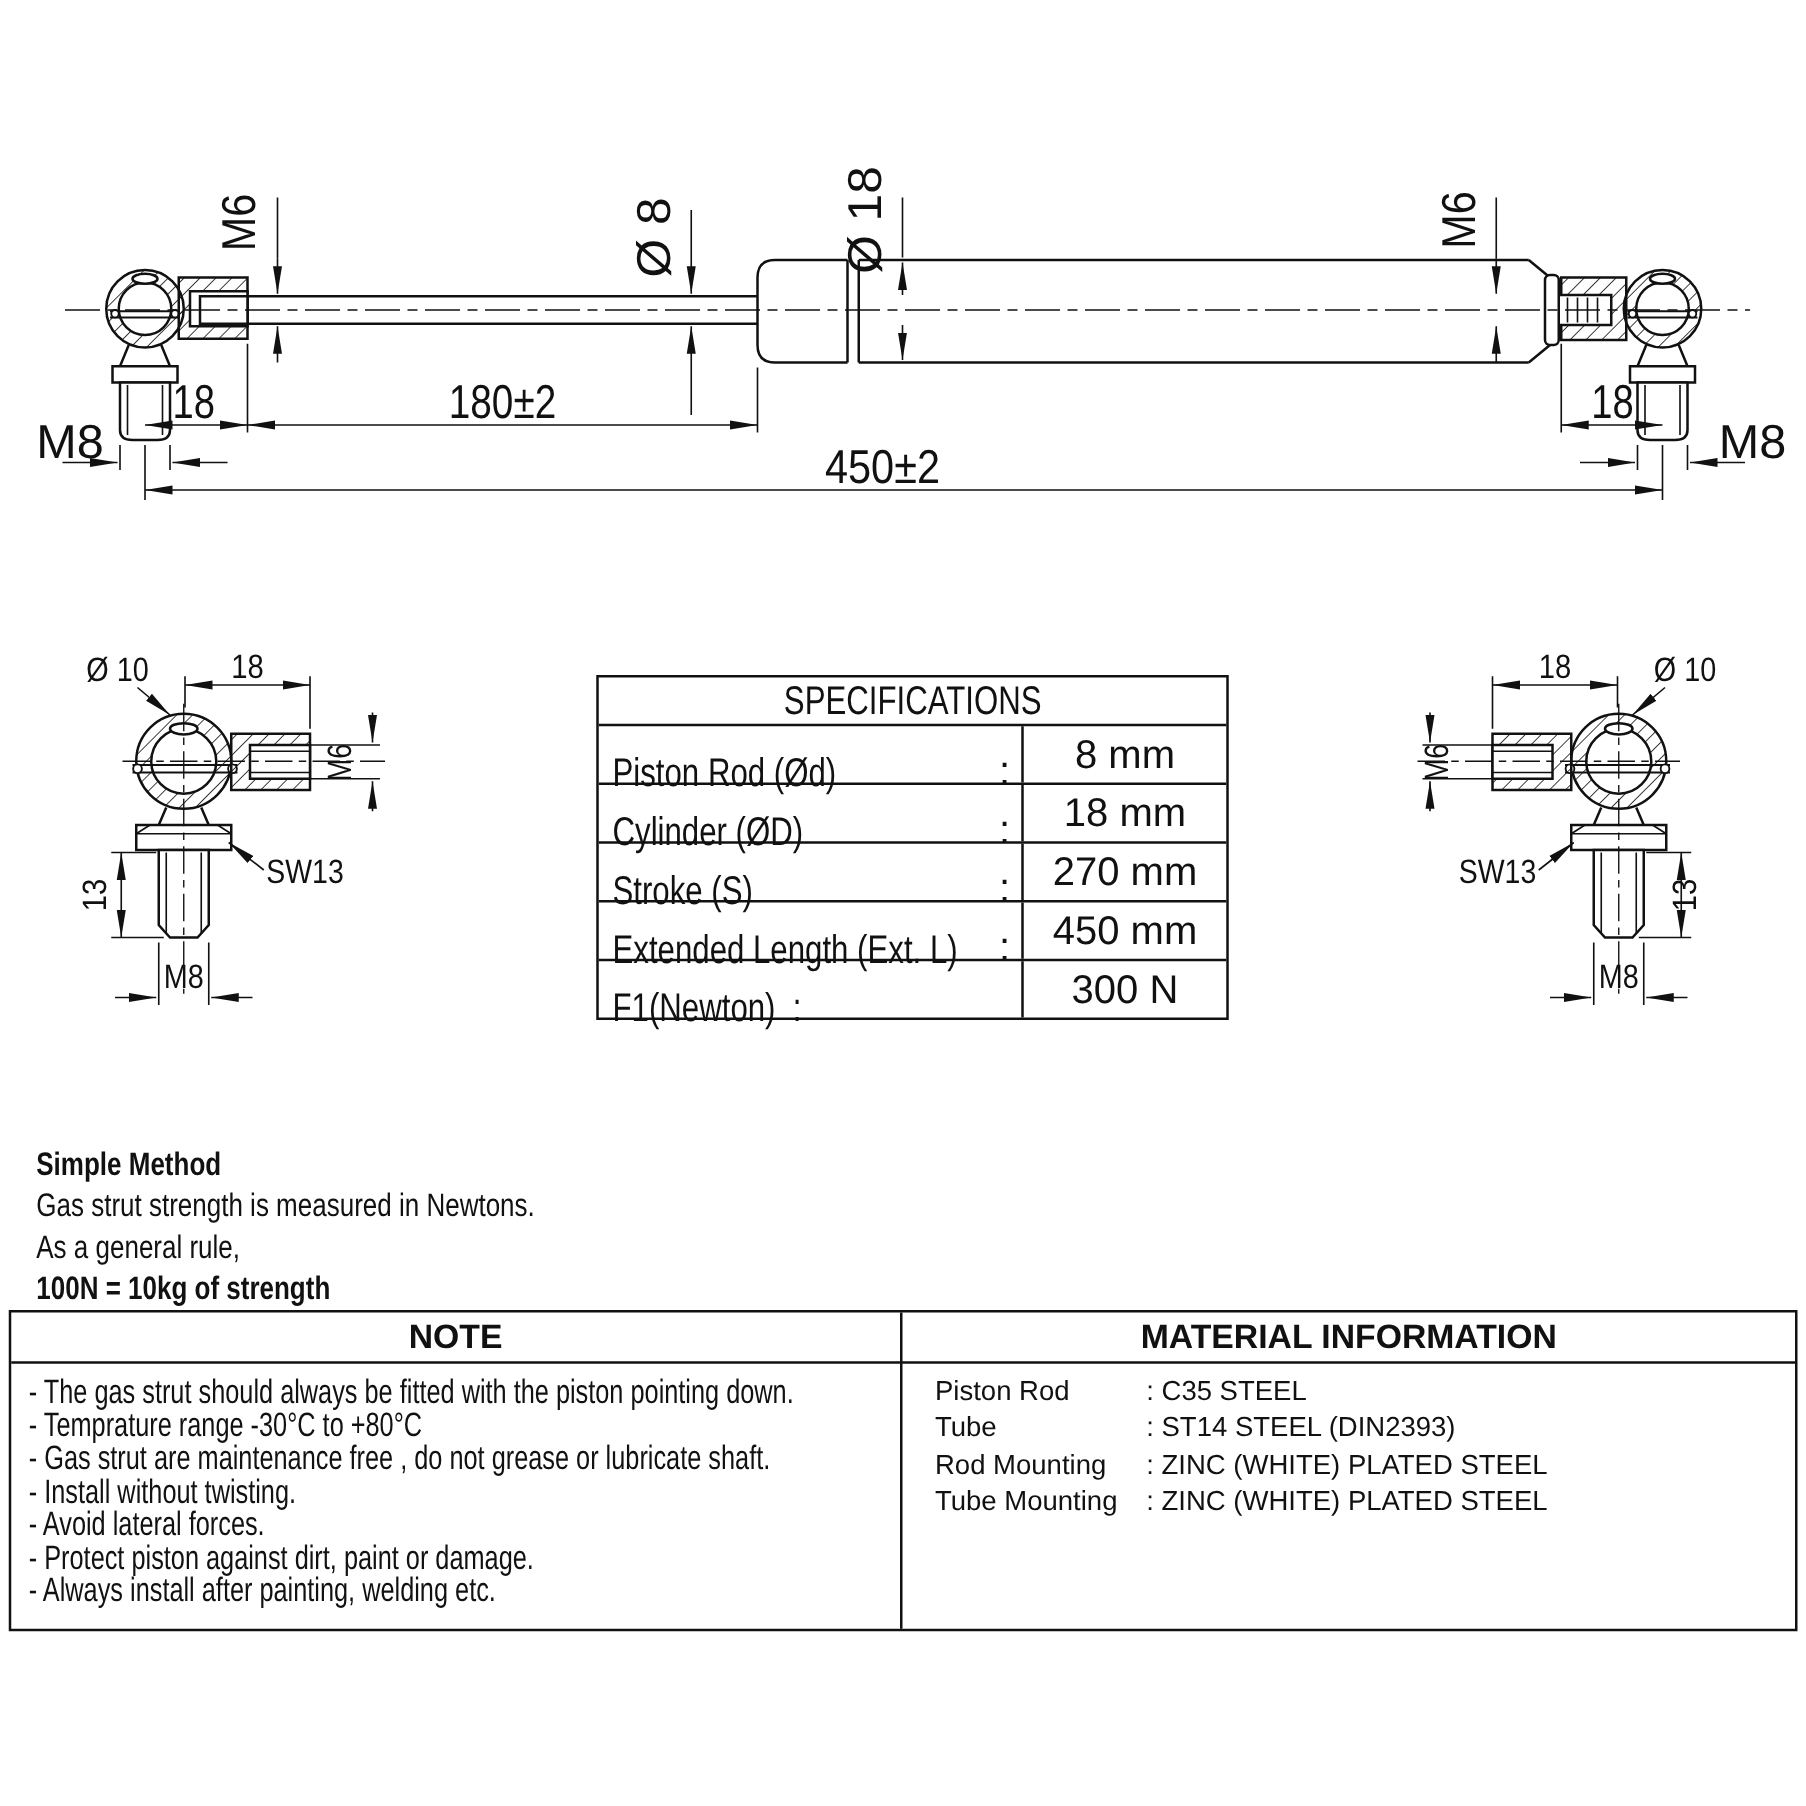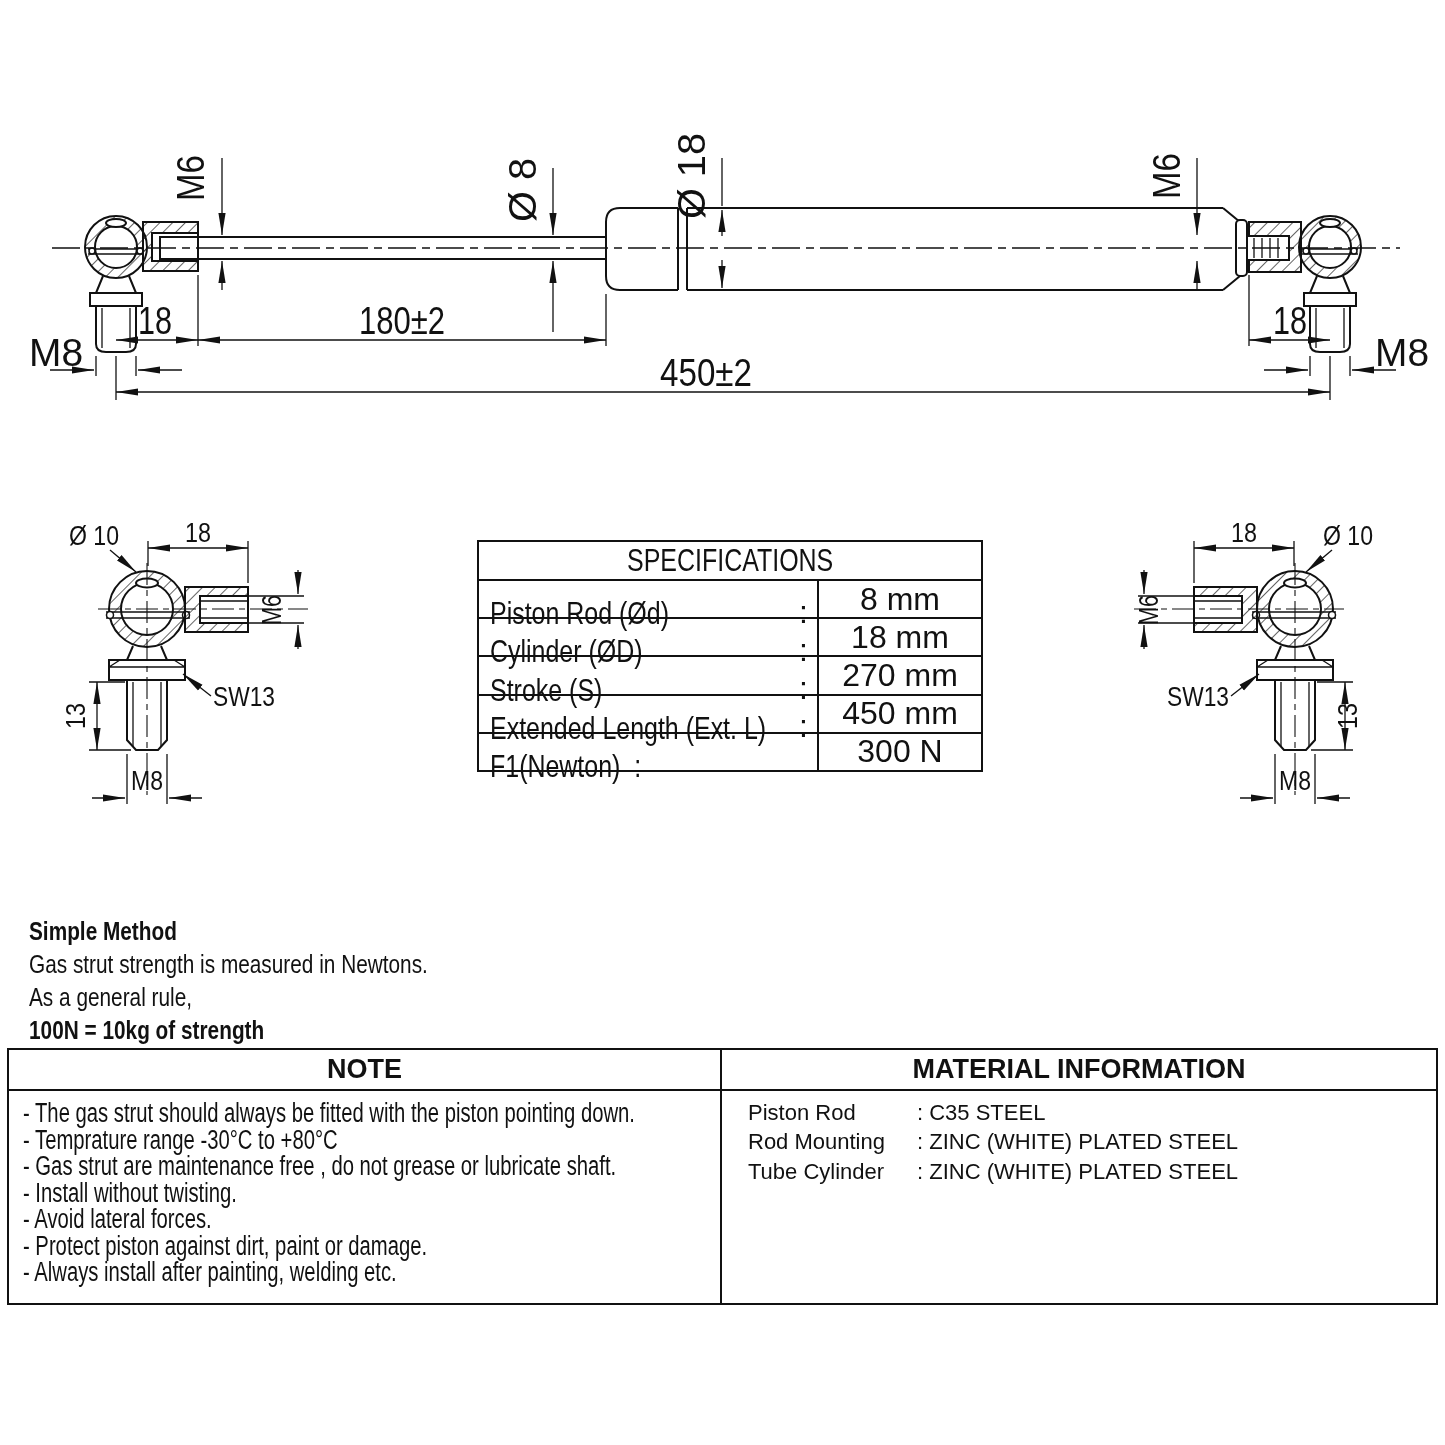--- a/index.html
+++ b/index.html
@@ -14,21 +14,21 @@
 
   
   .cx  { display:inline-block; white-space:pre; transform-origin:0 50%; }
   .cxc { display:inline-block; white-space:pre; transform-origin:50% 50%; }
   .s80 { transform:scaleX(.80); }
   .s78 { transform:scaleX(.78); }
   .s75 { transform:scaleX(.75); }
   .b   { font-weight:bold; }
 
   
-  .spec { position:absolute; left:477px; top:540px; width:506px; height:232px;
+  .spec { position:absolute; left:477px; top:540px; width:506px; height:276px;
           border:2px solid #111; box-sizing:border-box; display:flex; flex-direction:column;
           font-size:32px; background:#fff; }
   .spec-title { height:37px; border-bottom:2px solid #111; display:flex; align-items:center; justify-content:center; }
   .spec-row { flex:1; border-bottom:2px solid #111; display:flex; min-height:0; }
   .spec-row:last-child { border-bottom:none; }
   .spec-label { width:338px; box-sizing:border-box; position:relative; display:flex; align-items:center; padding-left:11px;margin-top:29px; }
   .spec-colon { position:absolute; right:9px; top:50%; transform:translateY(-54%); }
   .spec-value { flex:1; border-left:2px solid #111; display:flex; align-items:center; justify-content:center; }
 
   
@@ -331,18 +331,19 @@
       <div><span class="cx s75">- The gas strut should always be fitted with the piston pointing down.</span></div>
       <div><span class="cx s75">- Temprature range -30°C to +80°C</span></div>
       <div><span class="cx s75">- Gas strut are maintenance free , do not grease or lubricate shaft.</span></div>
       <div><span class="cx s75">- Install without twisting.</span></div>
       <div><span class="cx s75">- Avoid lateral forces.</span></div>
       <div><span class="cx s75">- Protect piston against dirt, paint or damage.</span></div>
       <div><span class="cx s75">- Always install after painting, welding etc.</span></div>
     </div>
     <div class="nt-body-right">
       <div><span class="mi-label">Piston Rod</span><span>: C35 STEEL</span></div>
+      <div><span class="mi-label">Tube</span><span>: ST14 STEEL (DIN2393)</span></div>
       <div><span class="mi-label">Rod Mounting</span><span>: ZINC (WHITE) PLATED STEEL</span></div>
-      <div><span class="mi-label">Tube Cylinder</span><span>: ZINC (WHITE) PLATED STEEL</span></div>
+      <div><span class="mi-label">Tube Mounting</span><span>: ZINC (WHITE) PLATED STEEL</span></div>
     </div>
   </div>
 
 </div>
 
 </body></html>

